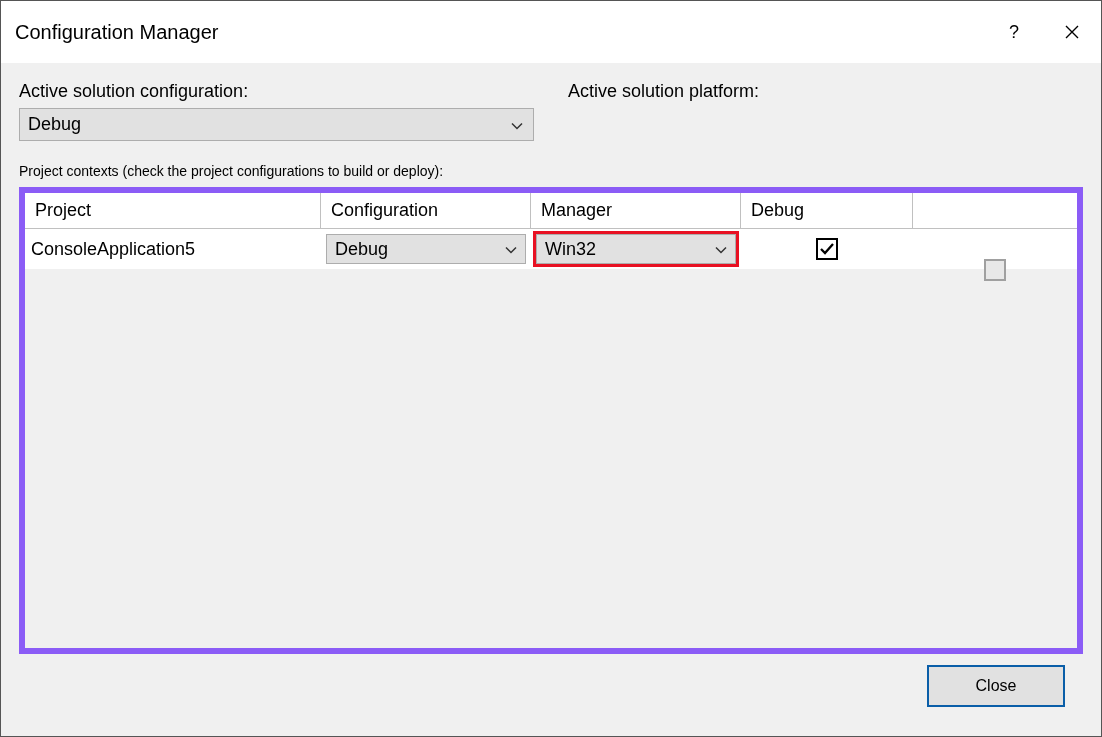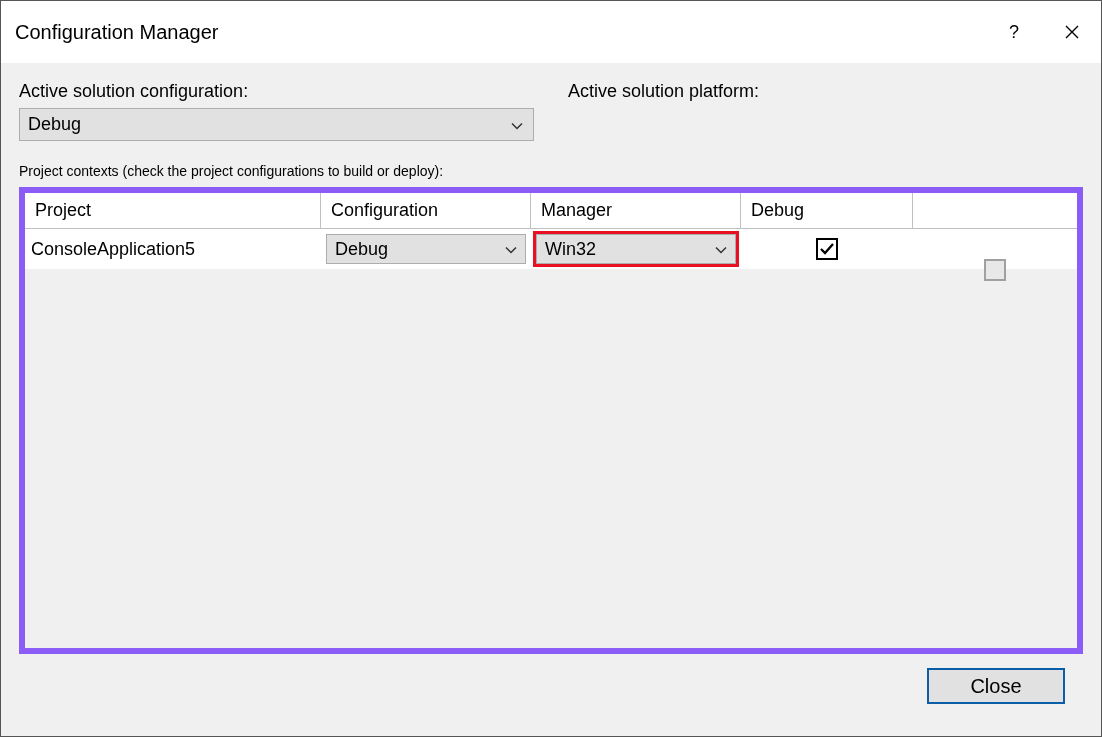--- a/index.html
+++ b/index.html
@@ -119,24 +119,24 @@
   .chk.disabled { border-color:#a0a0a0; background:#e8e8e8; }
   .chk svg { display:block; }
   .gbody { flex:1; background:#f0f0f0; position:relative; }
   .footer {
     height: 64px;
     display:flex; align-items:center; justify-content:flex-end;
     padding-right: 18px;
     background:#f0f0f0;
   }
   .btn-close {
-    width: 138px; height: 36px;
+    width: 138px; height: 42px;
     background:#e1e1e1;
     border:2px solid #0a5ea8;
-    font-size:20px;
+    font-size:16px;
     display:flex; align-items:center; justify-content:center;
   }
   
   .cProj { width: 296px; }
   .cConf { width: 210px; }
   .cPlat { width: 210px; }
   .cBuild { width: 172px; }
   .cDeploy { flex:1; border-right:none !important;margin-top:41px; }
 </style>
 </head>

